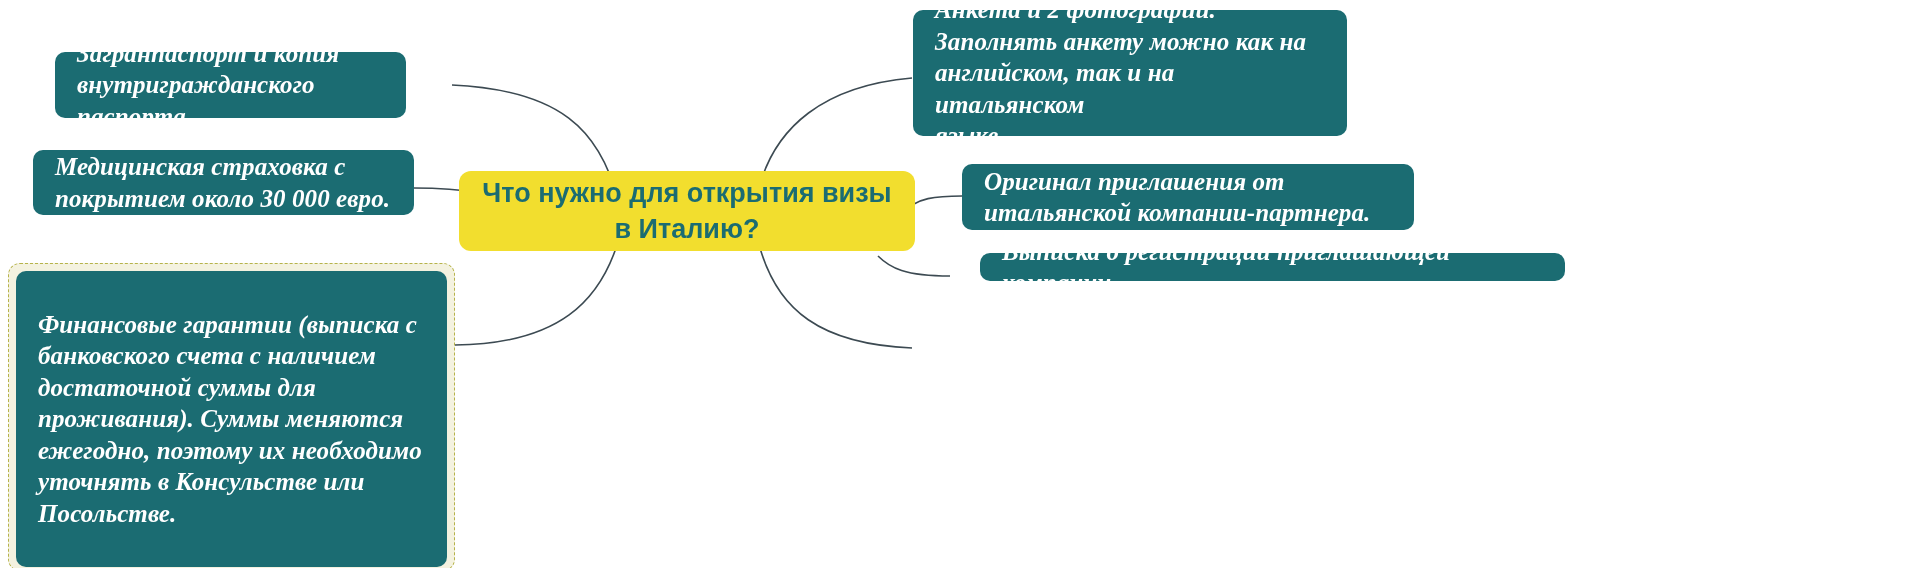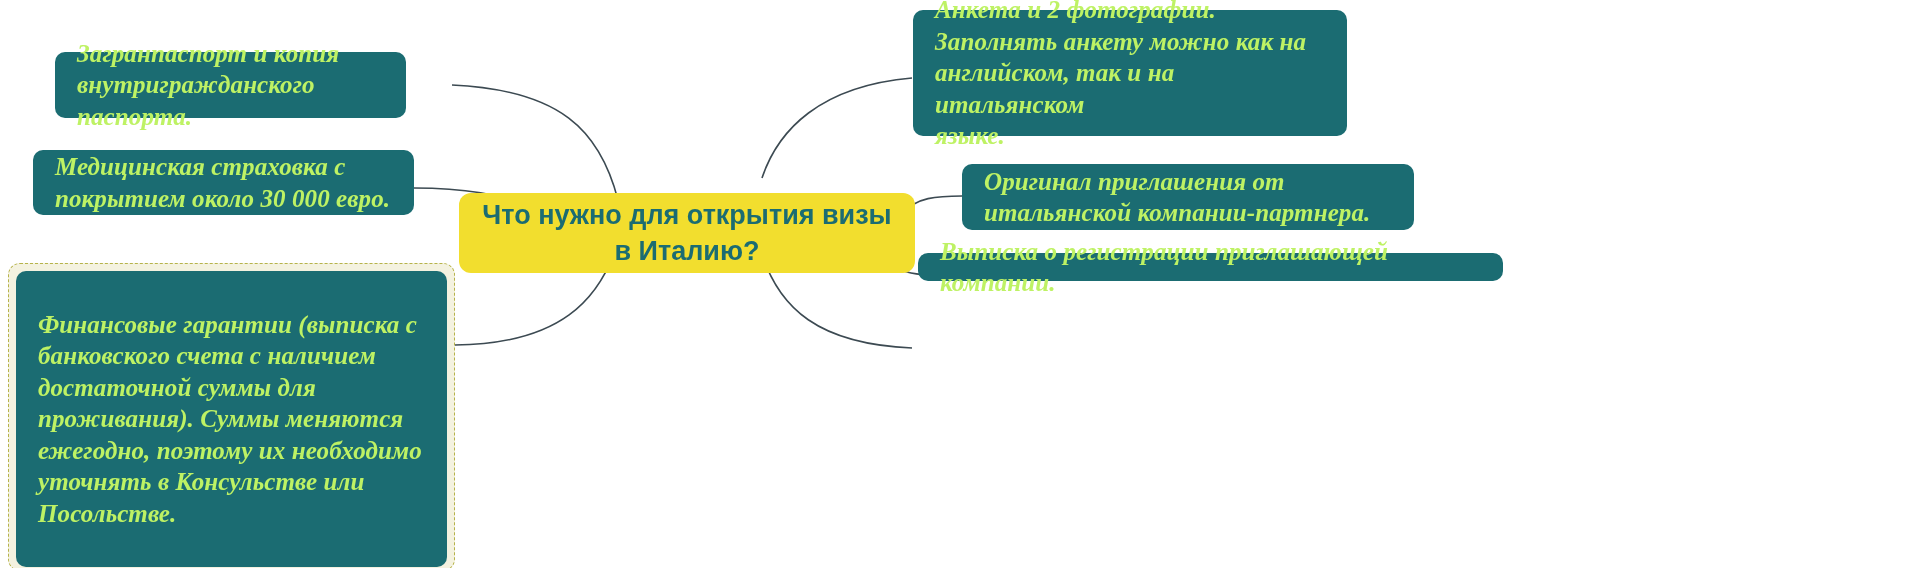--- a/index.html
+++ b/index.html
@@ -27,21 +27,21 @@
   }
   .node {
     position: absolute;
     box-sizing: border-box;
     border-radius: 10px;
     display: flex;
     align-items: center;
   }
   .branch {
     background: #1b6c72;
-    color: #bef264;
+    color: #ffffff;
     font-family: "Liberation Serif", "DejaVu Serif", serif;
     font-style: italic;
     font-weight: 700;
     font-size: 25px;
     line-height: 1.26;
     padding: 12px 20px 12px 22px;
     letter-spacing: 0.1px;
   }
   .branch .txt {
     white-space: pre-line;
@@ -53,21 +53,20 @@
     color: #1b6c72;
     font-family: "Liberation Sans", sans-serif;
     font-style: normal;
     font-weight: 700;
     font-size: 27px;
     line-height: 1.34;
     text-align: center;
     justify-content: center;
     border-radius: 12px;
     padding: 10px 14px;
-    margin-top: 22px;
   }
   .central .txt {
     white-space: pre-line;
     display: block;
     width: 100%;
   }
   .selection-frame {
     position: absolute;
     box-sizing: border-box;
     background: #f4f2e0;
@@ -124,18 +123,18 @@
 Заполнять анкету можно как на
 английском, так и на итальянском
 языке.</span>
   </div>
 
   <div class="node branch" style="left:962px; top:164px; width:452px; height:66px;">
     <span class="txt">Оригинал приглашения от
 итальянской компании-партнера.</span>
   </div>
 
-  <div class="node branch" style="left:918px; top:253px; width:585px; height:28px;">
+  <div class="node branch" style="left:980px; top:253px; width:585px; height:28px;">
     <span class="txt">Выписка о регистрации приглашающей компании.</span>
   </div>
 
 
 </div>
 
 </body></html>

